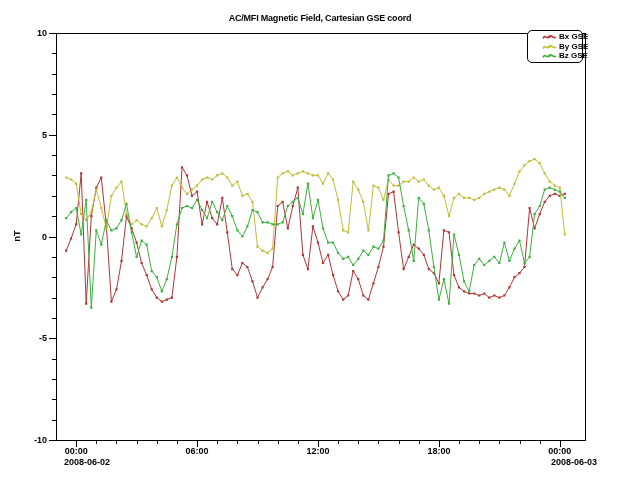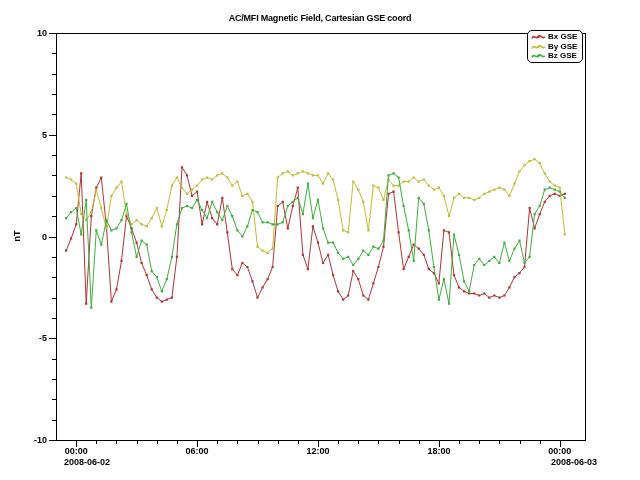--- a/index.html
+++ b/index.html
@@ -5,21 +5,21 @@
   html,body{margin:0;padding:0;background:#ffffff;}
   #window{position:relative;width:620px;height:480px;background:#ffffff;overflow:hidden;
           font-family:"Liberation Sans",sans-serif;}
   svg text{fill:#000;}
   .title-text{font:bold 9px "Liberation Sans",sans-serif;letter-spacing:-0.2px;}
   .tick-text{font:bold 9px "Liberation Sans",sans-serif;}
   .ylab-text{font:bold 9px "Liberation Sans",sans-serif;}
   .legend{position:absolute;left:527px;top:30px;width:56px;height:33px;
           border:1px solid #000;border-radius:5px;background:#fff;
           display:flex;flex-direction:column;justify-content:space-evenly;
-          padding:1px 0 1px 3px;box-sizing:border-box;}
+          padding:1px 0 1px 14px;box-sizing:border-box;}
   .lrow{display:flex;align-items:center;height:9px;}
   .lrow .lbl{font:bold 8px "Liberation Sans",sans-serif;white-space:pre;line-height:8px;}
   .lswatch{width:15px;height:8px;margin-right:2px;flex:0 0 auto;}
 </style>
 </head>
 <body>
 
 <div id="window">
 
   <svg id="chart" width="640" height="480" viewBox="0 0 640 480">

